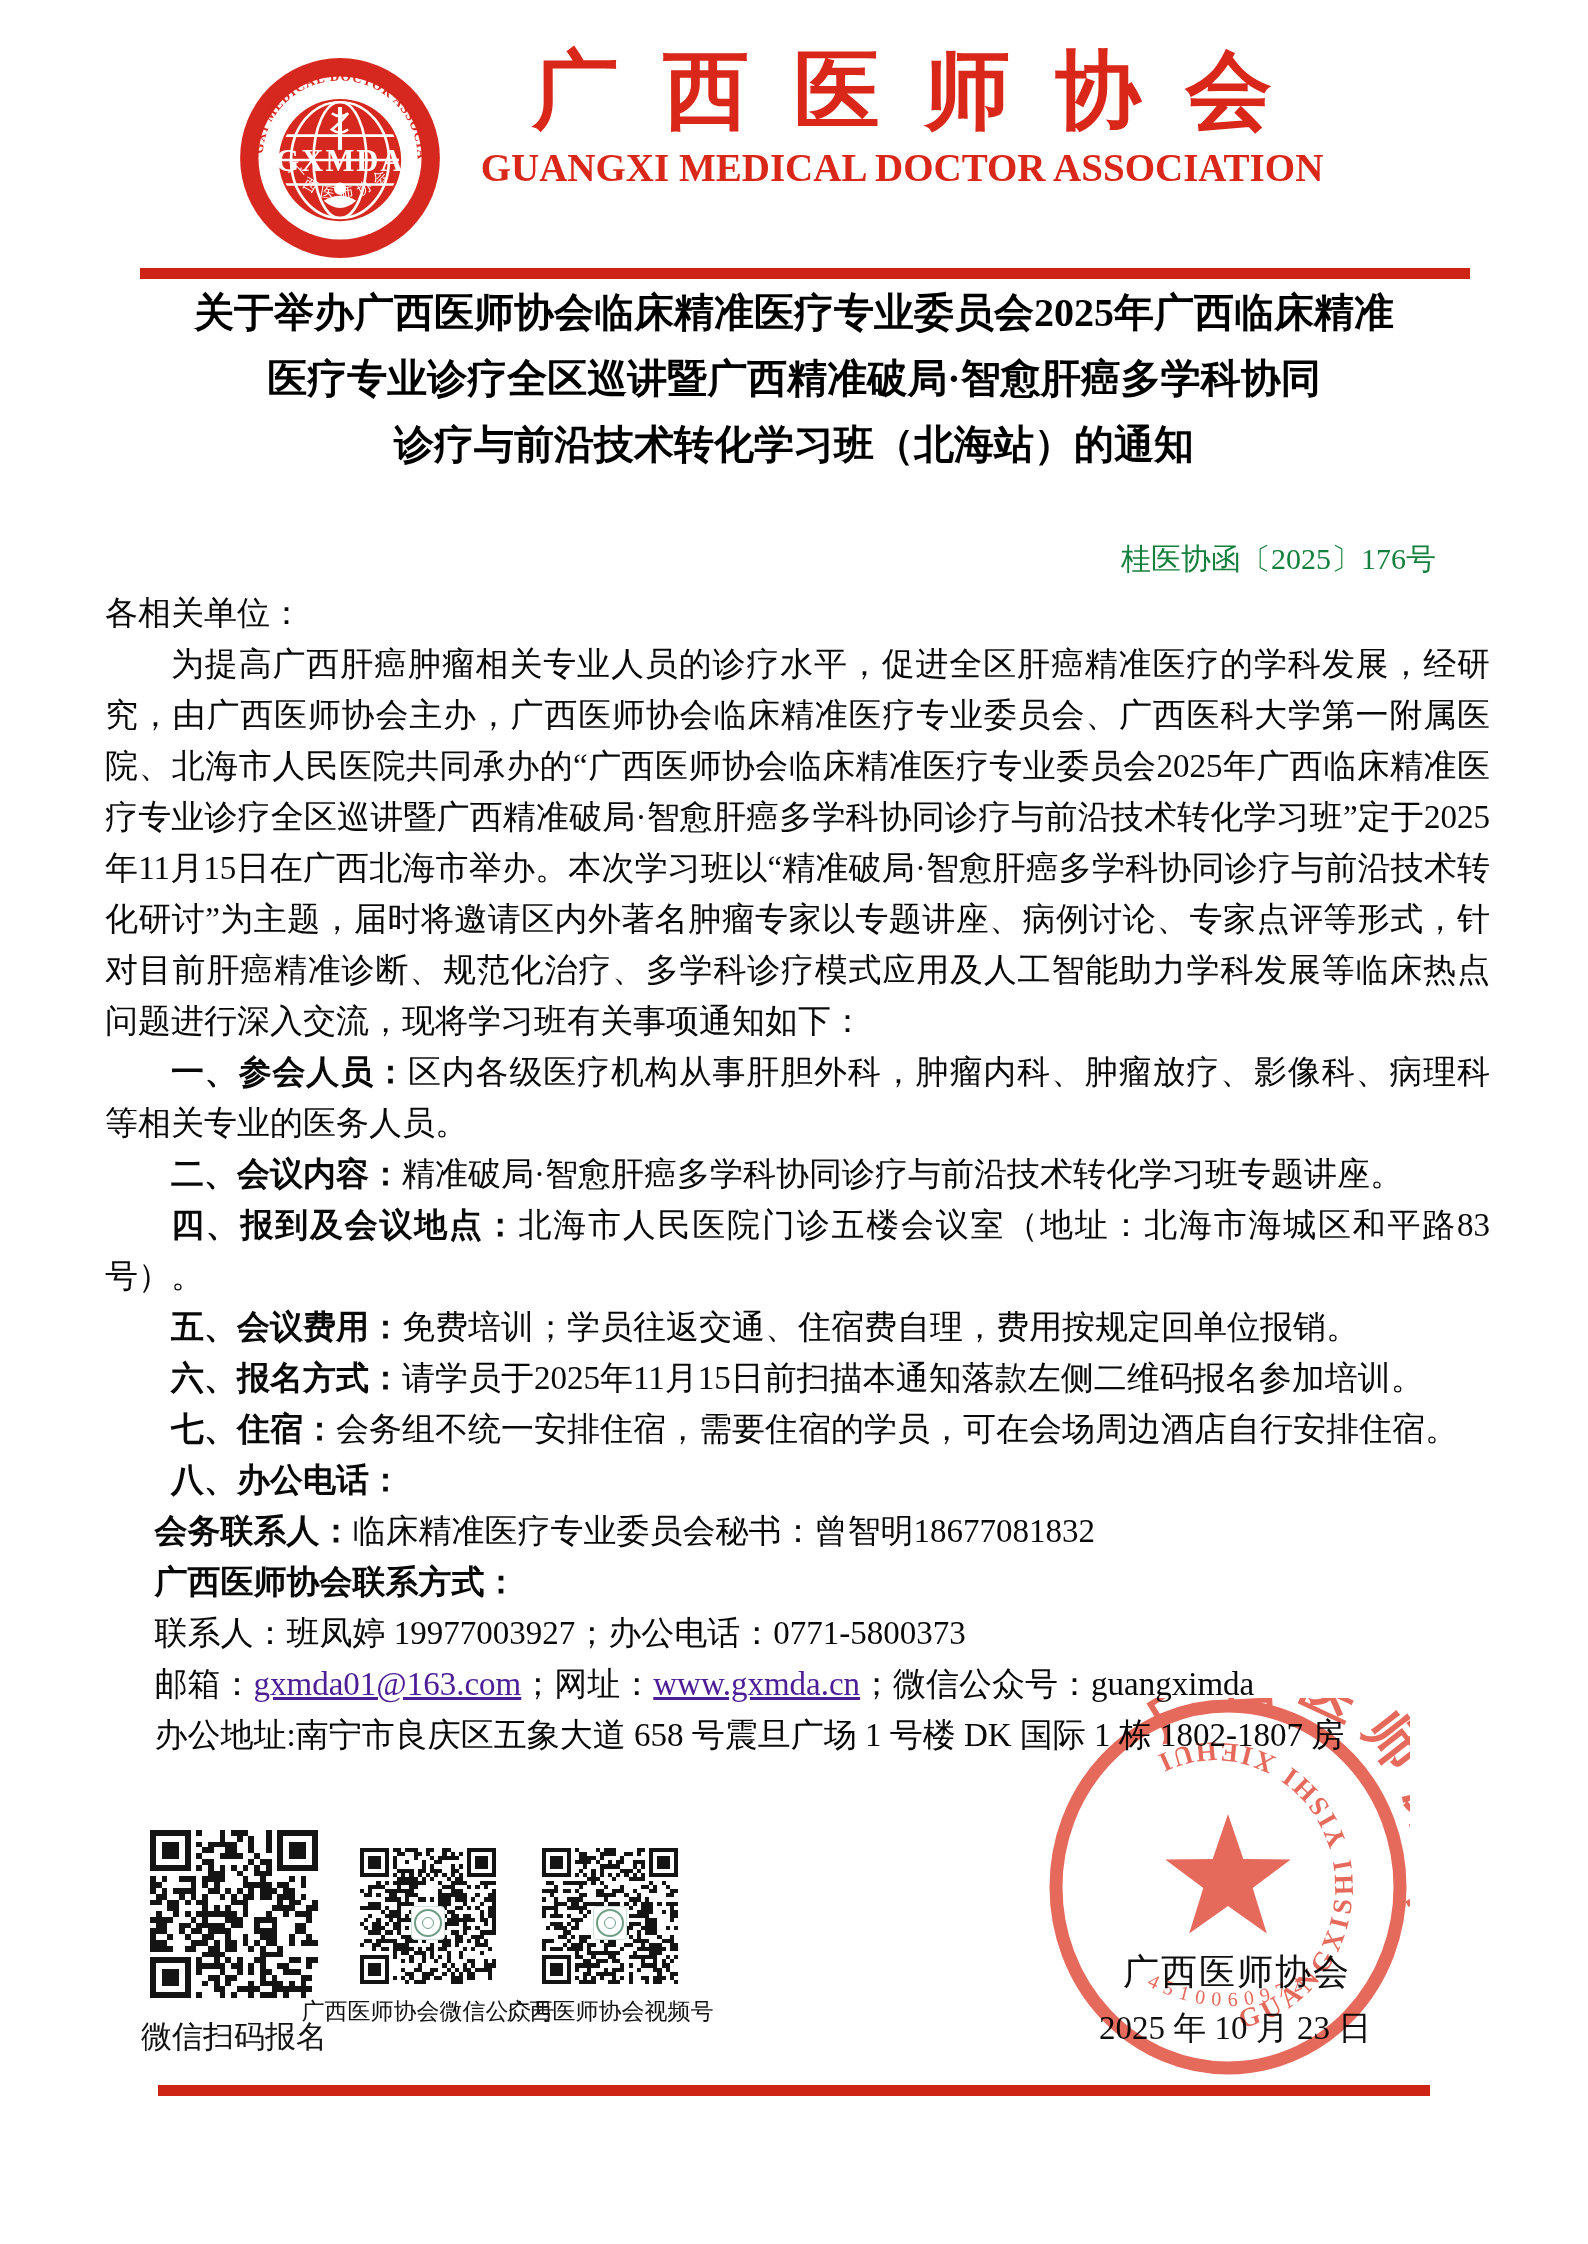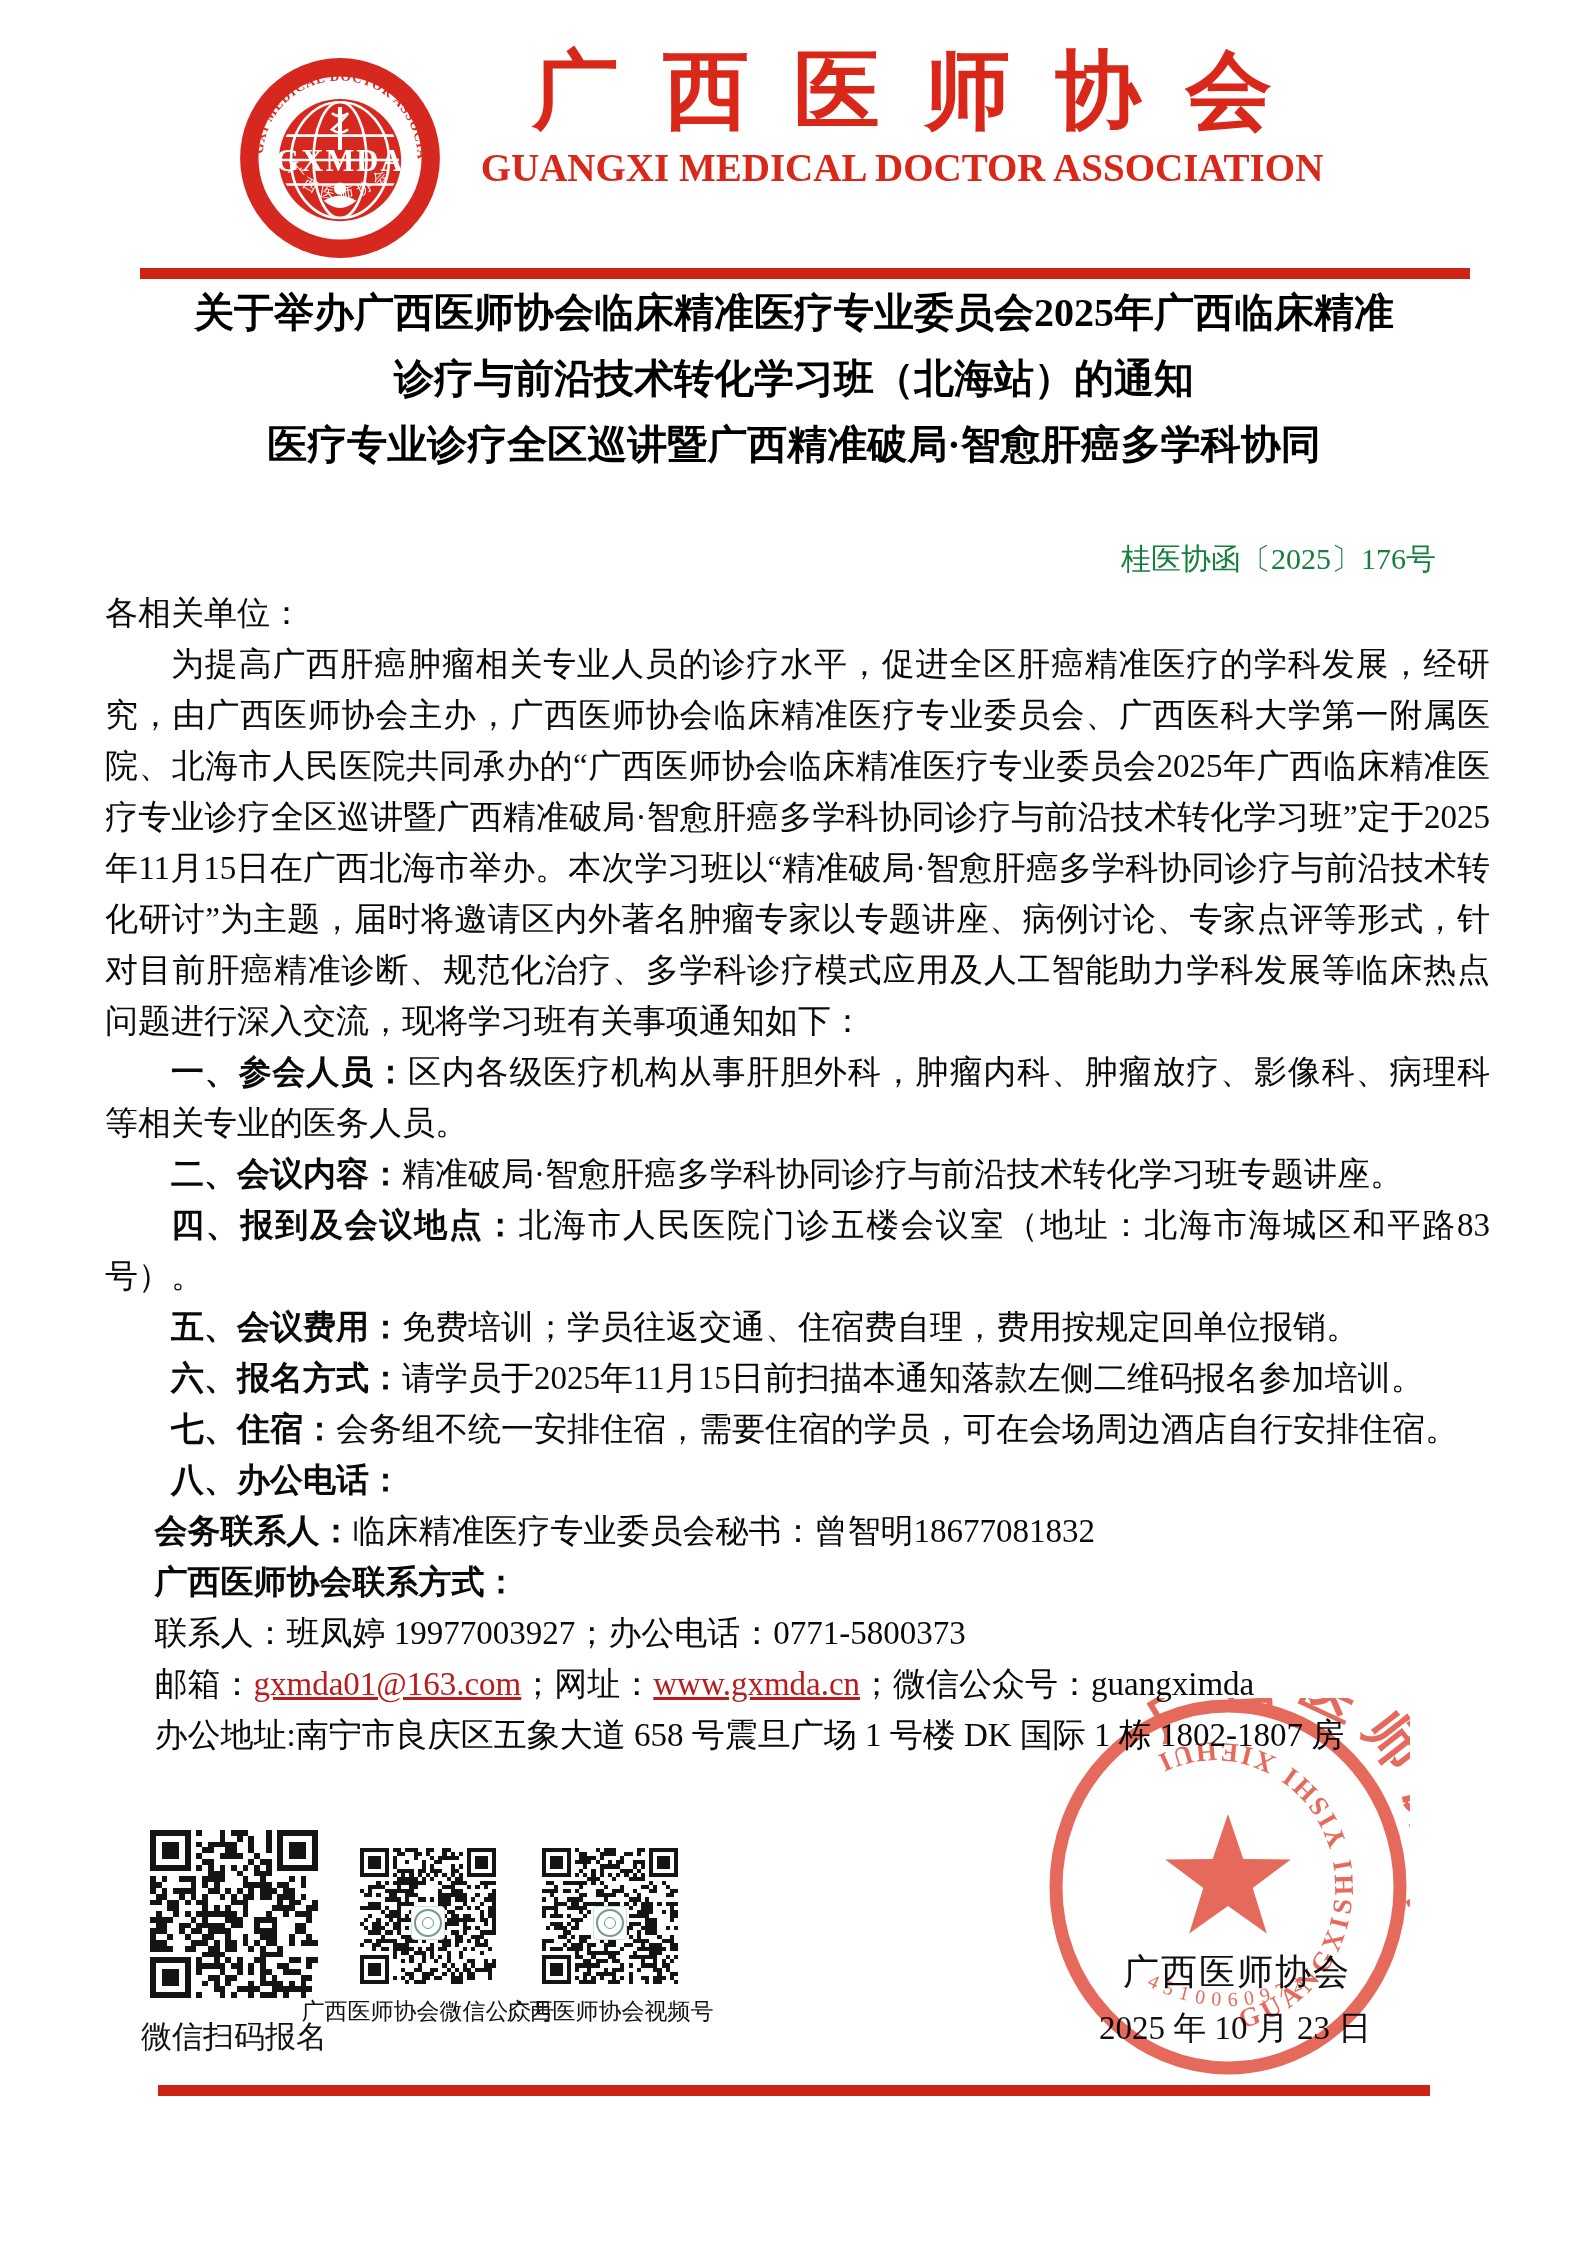--- a/index.html
+++ b/index.html
@@ -16,21 +16,21 @@
   .doc-title{position:absolute;left:130px;top:280px;width:1328px;text-align:center;
              font-size:40px;font-weight:bold;line-height:66px;color:#000;}
   .doc-number{position:absolute;right:152px;top:539px;font-size:30px;color:#15803d;}
   
   .body-text{position:absolute;left:105px;top:588px;width:1385px;font-size:33px;line-height:51px;
              text-align:justify;color:#090909;}
   .body-text p{margin:0;}
   .ind2{text-indent:2em;}
   .ind15{text-indent:1.5em;}
   .blabel{font-weight:bold;}
-  a.doclink{color:#b91c1c;text-decoration:underline;}
+  a.doclink{color:#4c1d95;text-decoration:underline;}
   
   .qr-block{position:absolute;text-align:center;}
   .qr-block svg{display:block;width:100%;height:auto;background:#fff;}
   .qr1{left:150px;top:1830px;width:168px;}
   .qr2{left:360px;top:1848px;width:136px;}
   .qr3{left:542px;top:1848px;width:136px;}
   .qr-caption{position:relative;left:50%;transform:translateX(-50%);display:inline-block;
               white-space:nowrap;color:#111;}
   .qr1 .qr-caption{font-size:31px;margin-top:18px;}
   .qr2 .qr-caption,.qr3 .qr-caption{font-size:23px;margin-top:12px;}
@@ -90,22 +90,22 @@
   </svg>
 
   <div class="org-names">
     <div class="org-cn">广西医师协会</div>
     <div class="org-en">GUANGXI MEDICAL DOCTOR ASSOCIATION</div>
   </div>
   <div class="top-rule"></div>
 
   <div class="doc-title">
     <div>关于举办广西医师协会临床精准医疗专业委员会2025年广西临床精准</div>
+    <div>医疗专业诊疗全区巡讲暨广西精准破局·智愈肝癌多学科协同</div>
     <div>诊疗与前沿技术转化学习班（北海站）的通知</div>
-    <div>医疗专业诊疗全区巡讲暨广西精准破局·智愈肝癌多学科协同</div>
   </div>
   <div class="doc-number">桂医协函〔2025〕176号</div>
 
   <div class="body-text">
     <p>各相关单位：</p>
     <p class="ind2">为提高广西肝癌肿瘤相关专业人员的诊疗水平，促进全区肝癌精准医疗的学科发展，经研究，由广西医师协会主办，广西医师协会临床精准医疗专业委员会、广西医科大学第一附属医院、北海市人民医院共同承办的“广西医师协会临床精准医疗专业委员会2025年广西临床精准医疗专业诊疗全区巡讲暨广西精准破局·智愈肝癌多学科协同诊疗与前沿技术转化学习班”定于2025年11月15日在广西北海市举办。本次学习班以“精准破局·智愈肝癌多学科协同诊疗与前沿技术转化研讨”为主题，届时将邀请区内外著名肿瘤专家以专题讲座、病例讨论、专家点评等形式，针对目前肝癌精准诊断、规范化治疗、多学科诊疗模式应用及人工智能助力学科发展等临床热点问题进行深入交流，现将学习班有关事项通知如下：</p>
     <p class="ind2">
       <span class="blabel">一、参会人员：</span><span>区内各级医疗机构从事肝胆外科，肿瘤内科、肿瘤放疗、影像科、病理科等相关专业的医务人员。</span>
     </p>
     <p class="ind2">

